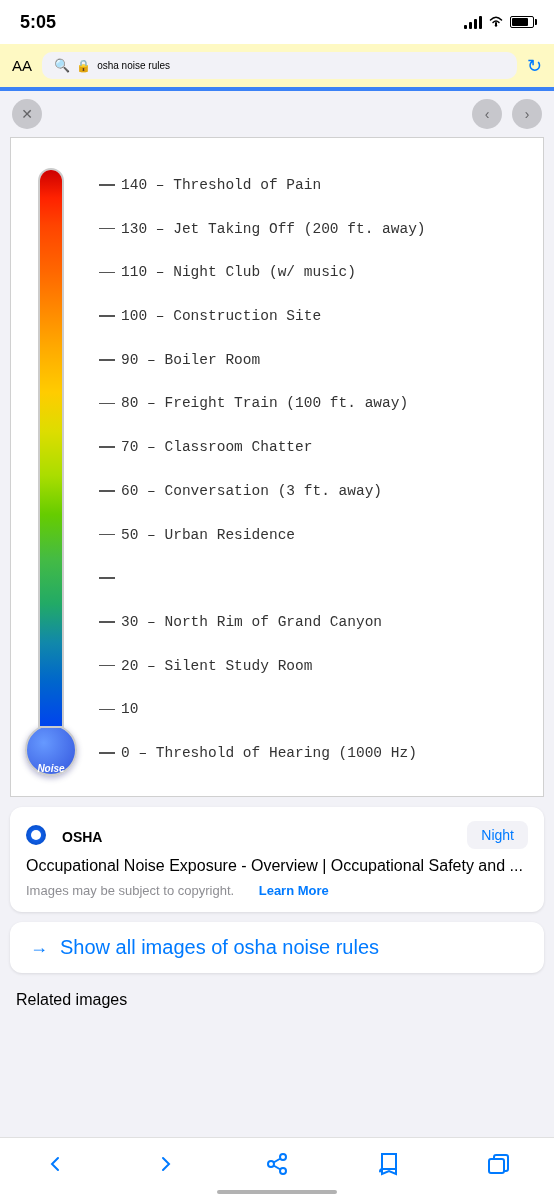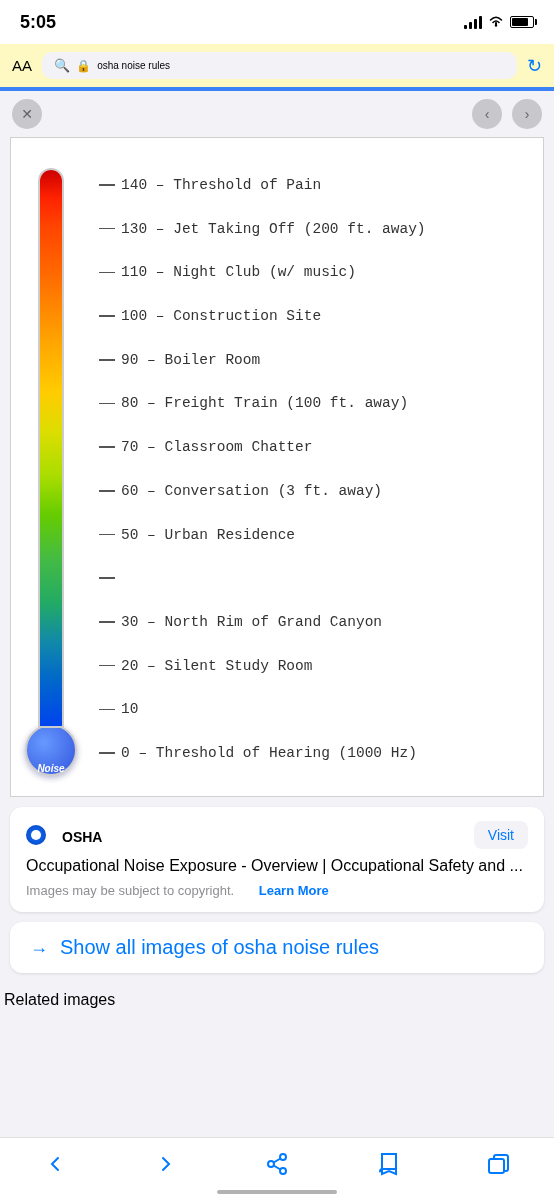--- a/index.html
+++ b/index.html
@@ -331,21 +331,21 @@
       color: #007aff;
       font-size: 18px;
     }
     .show-all-text {
       font-size: 20px;
       color: #007aff;
     }
 
     
     .related-images-header {
-      padding: 8px 4px;
+      padding: 8px 16px;
       font-size: 16px;
       font-weight: 500;
       color: #000;
     }
 
     
     .bottom-bar {
       position: fixed;
       bottom: 0;
       width: 554px;
@@ -496,21 +496,21 @@
 </div>
 
 <div class="search-result-card">
   <div class="result-header">
     <div class="result-source">
       <div class="source-icon">
         <div class="source-icon-inner"></div>
       </div>
       <span class="source-name">OSHA</span>
     </div>
-    <button class="visit-btn">Visit</button>
+    <button class="visit-btn">Night</button>
   </div>
   <div class="result-title">Occupational Noise Exposure - Overview | Occupational Safety and ...</div>
   <div class="result-copyright">
     <span>Images may be subject to copyright. </span><b>Learn More</b>
   </div>
 </div>
 
 <div class="show-all-btn">
   <span class="arrow-icon">→</span>
   <span class="show-all-text">Show all images of osha noise rules</span>

